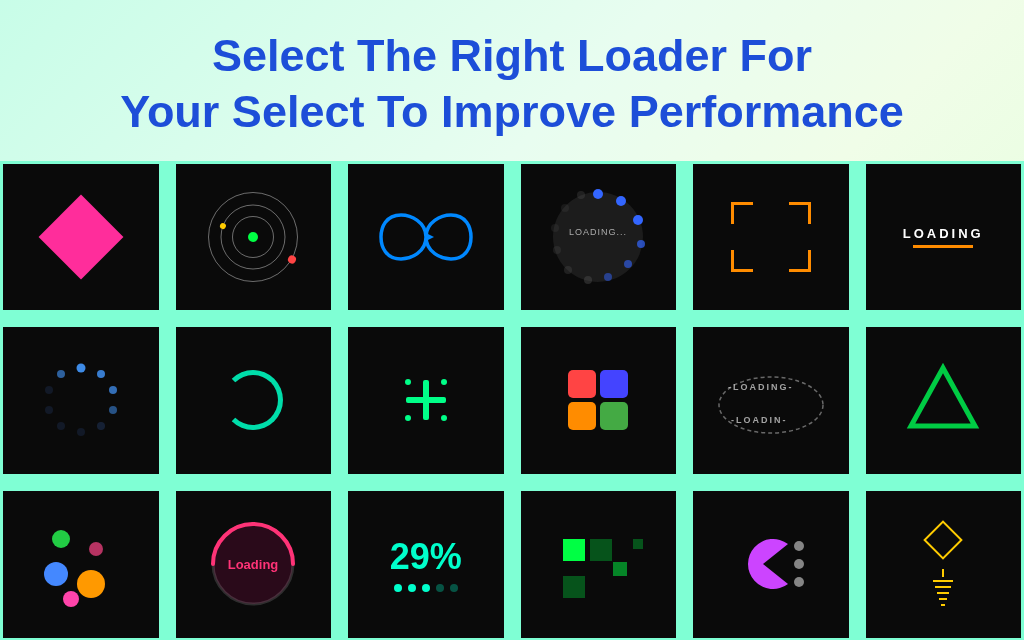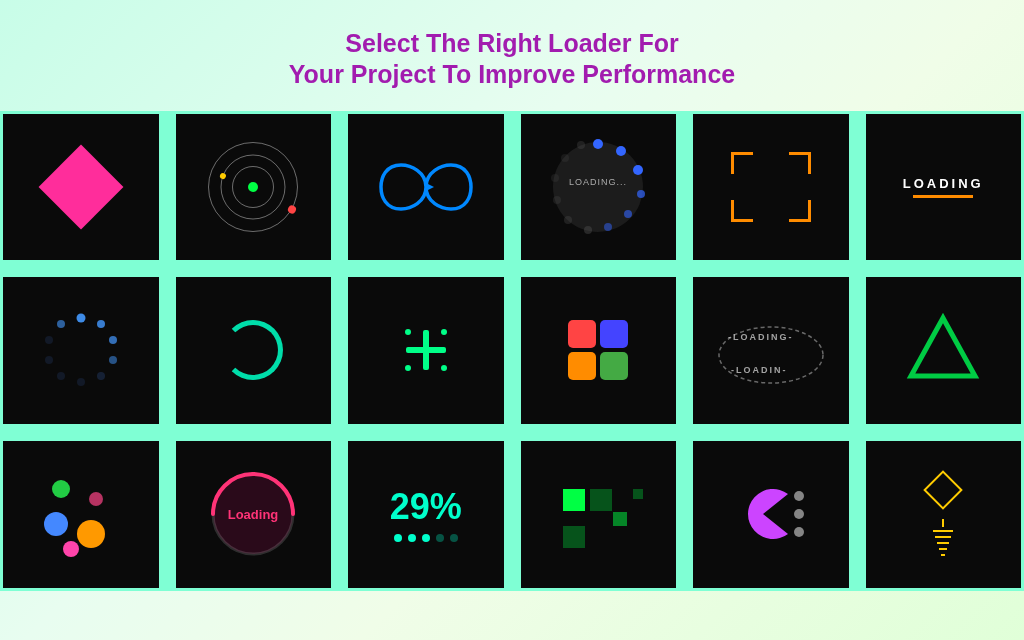--- a/index.html
+++ b/index.html
@@ -9,23 +9,23 @@
       overflow: hidden;
       font-family: 'Arial Black', Arial, sans-serif;
       background: linear-gradient(135deg, #c8fde8 0%, #e8fdf0 40%, #f0fde8 60%, #e0ffd8 100%);
     }
 
     .header {
       text-align: center;
       padding: 28px 20px 20px;
     }
     .header h1 {
-      font-size: 25px;
+      font-size: 45px;
       font-weight: 900;
-      color: #a21caf;
+      color: #1d4ed8;
       line-height: 1.25;
     }
 
     .grid {
       display: grid;
       grid-template-columns: repeat(6, 1fr);
       grid-template-rows: repeat(3, 1fr);
       gap: 17px;
       padding: 3px;
       background: #7fffd4;
@@ -242,21 +242,21 @@
       animation: spin 1.5s linear infinite;
     }
   </style>
 </head>
 <body>
 
 <div>
   <div class="header">
     <h1>
       <span>Select The Right Loader For</span><br>
-      <span>Your Project To Improve Performance</span>
+      <span>Your Select To Improve Performance</span>
     </h1>
   </div>
 </div>
 
 <div class="grid">
 
   <div class="cell">
     <div class="diamond"></div>
   </div>
 

